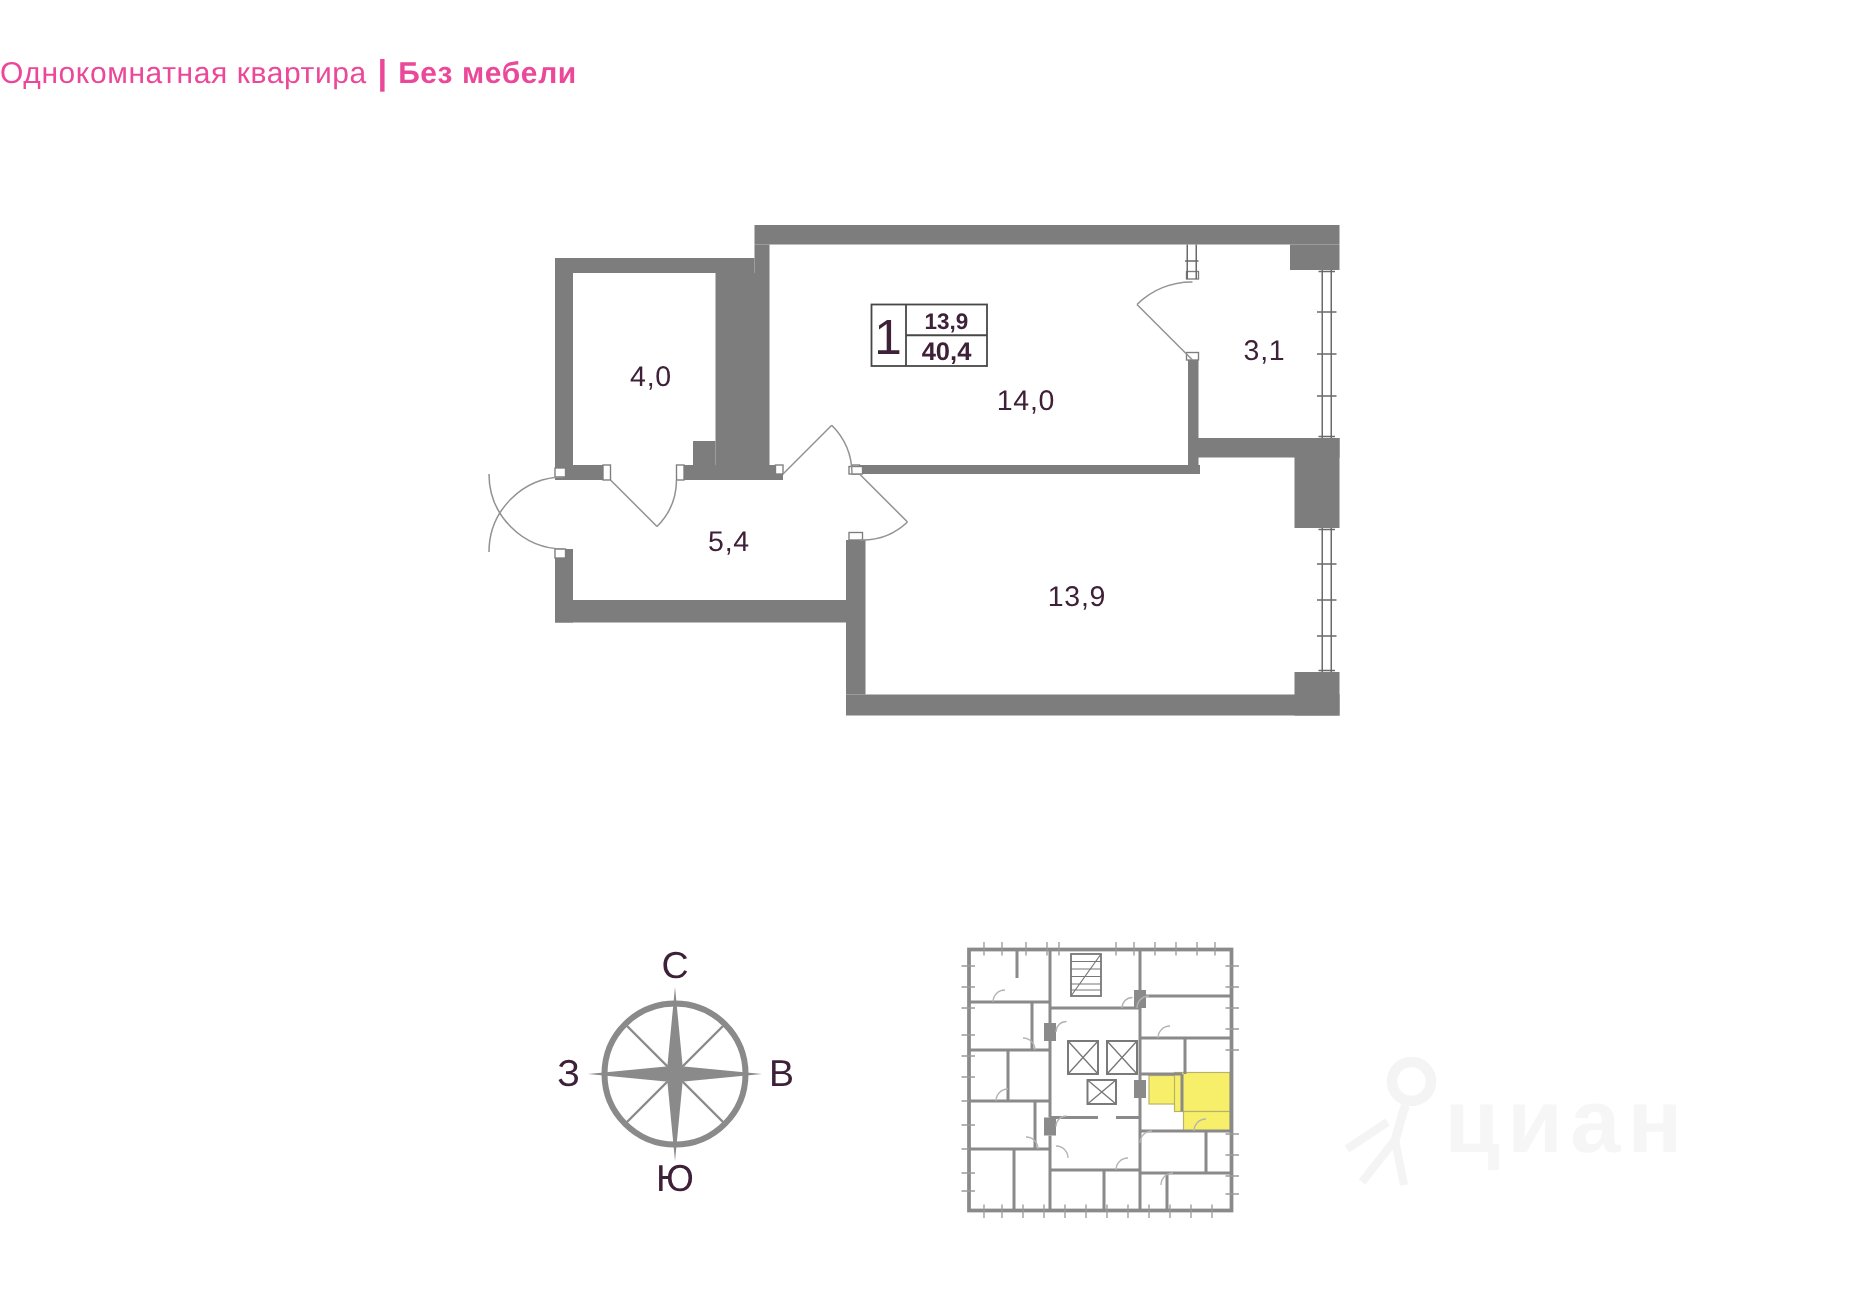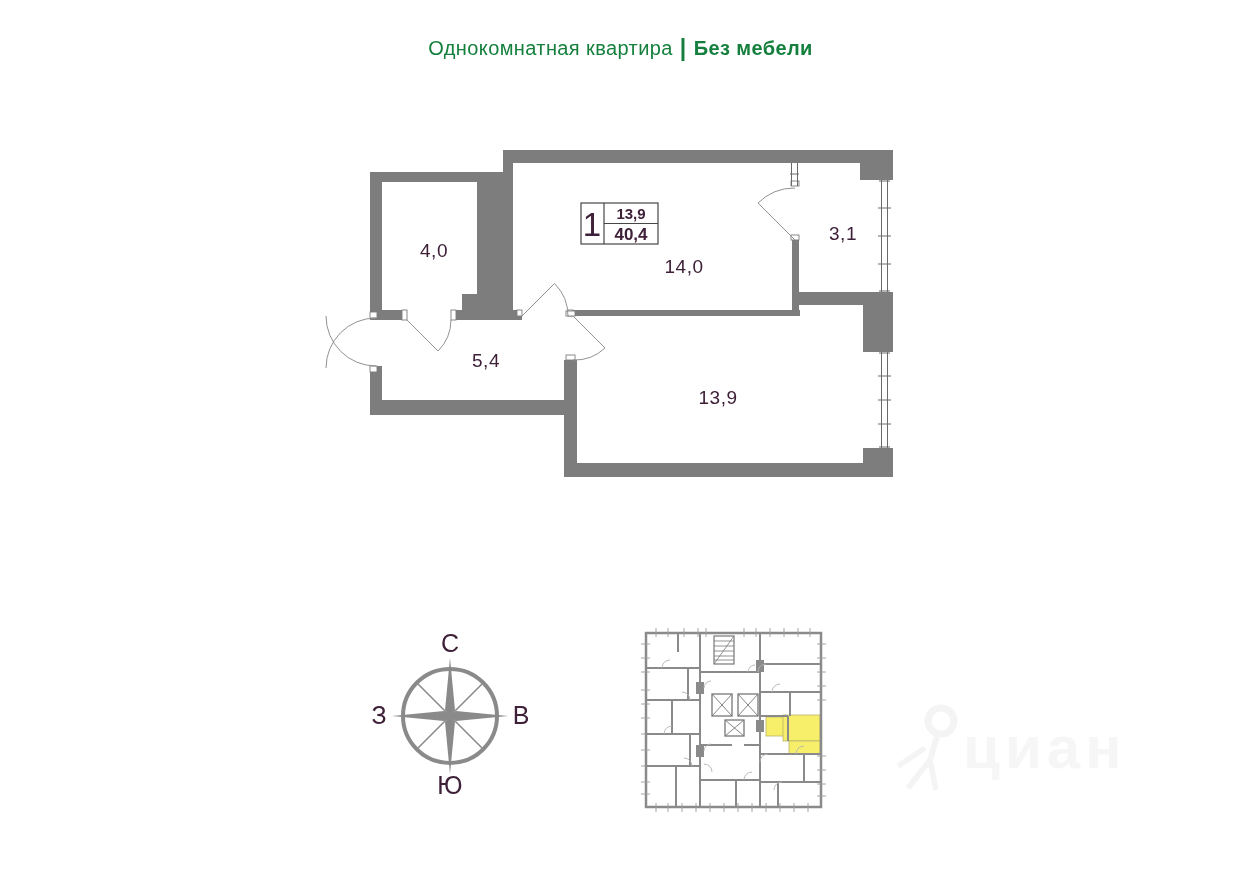--- a/index.html
+++ b/index.html
@@ -1,17 +1,17 @@
 <!DOCTYPE html>
 <html><head>
 <meta charset="utf-8">
 <style>
   html,body{margin:0;padding:0;background:#ffffff;}
   body{width:1241px;height:877px;position:relative;font-family:"Liberation Sans",sans-serif;overflow:hidden;}
-  .title{position:absolute;top:34px;left:0;width:1241px;text-align:center;color:#15803d;font-size:20px;letter-spacing:.4px;white-space:nowrap;}
+  .title{position:absolute;top:34px;left:0;width:1241px;color:#ec4899;font-size:20px;letter-spacing:.4px;white-space:nowrap;}
   .title .t-light{font-weight:400;}
   .title .t-sep{font-weight:700;font-size:23px;margin:0 7px;position:relative;top:1px;}
   .title .t-bold{font-weight:700;}
   svg text{font-family:"Liberation Sans",sans-serif;fill:#3e2038;}
   .room-label{font-size:19px;font-weight:500;letter-spacing:.5px;}
   .badge-num{font-size:33px;font-weight:500;}
   .badge-small{font-size:15px;font-weight:600;}
   .badge-big{font-size:17px;font-weight:600;}
   .compass-letter{font-size:25px;font-weight:500;}
   .wm-text{font-size:60px;font-weight:700;letter-spacing:5px;fill:#f6f6f6;}

